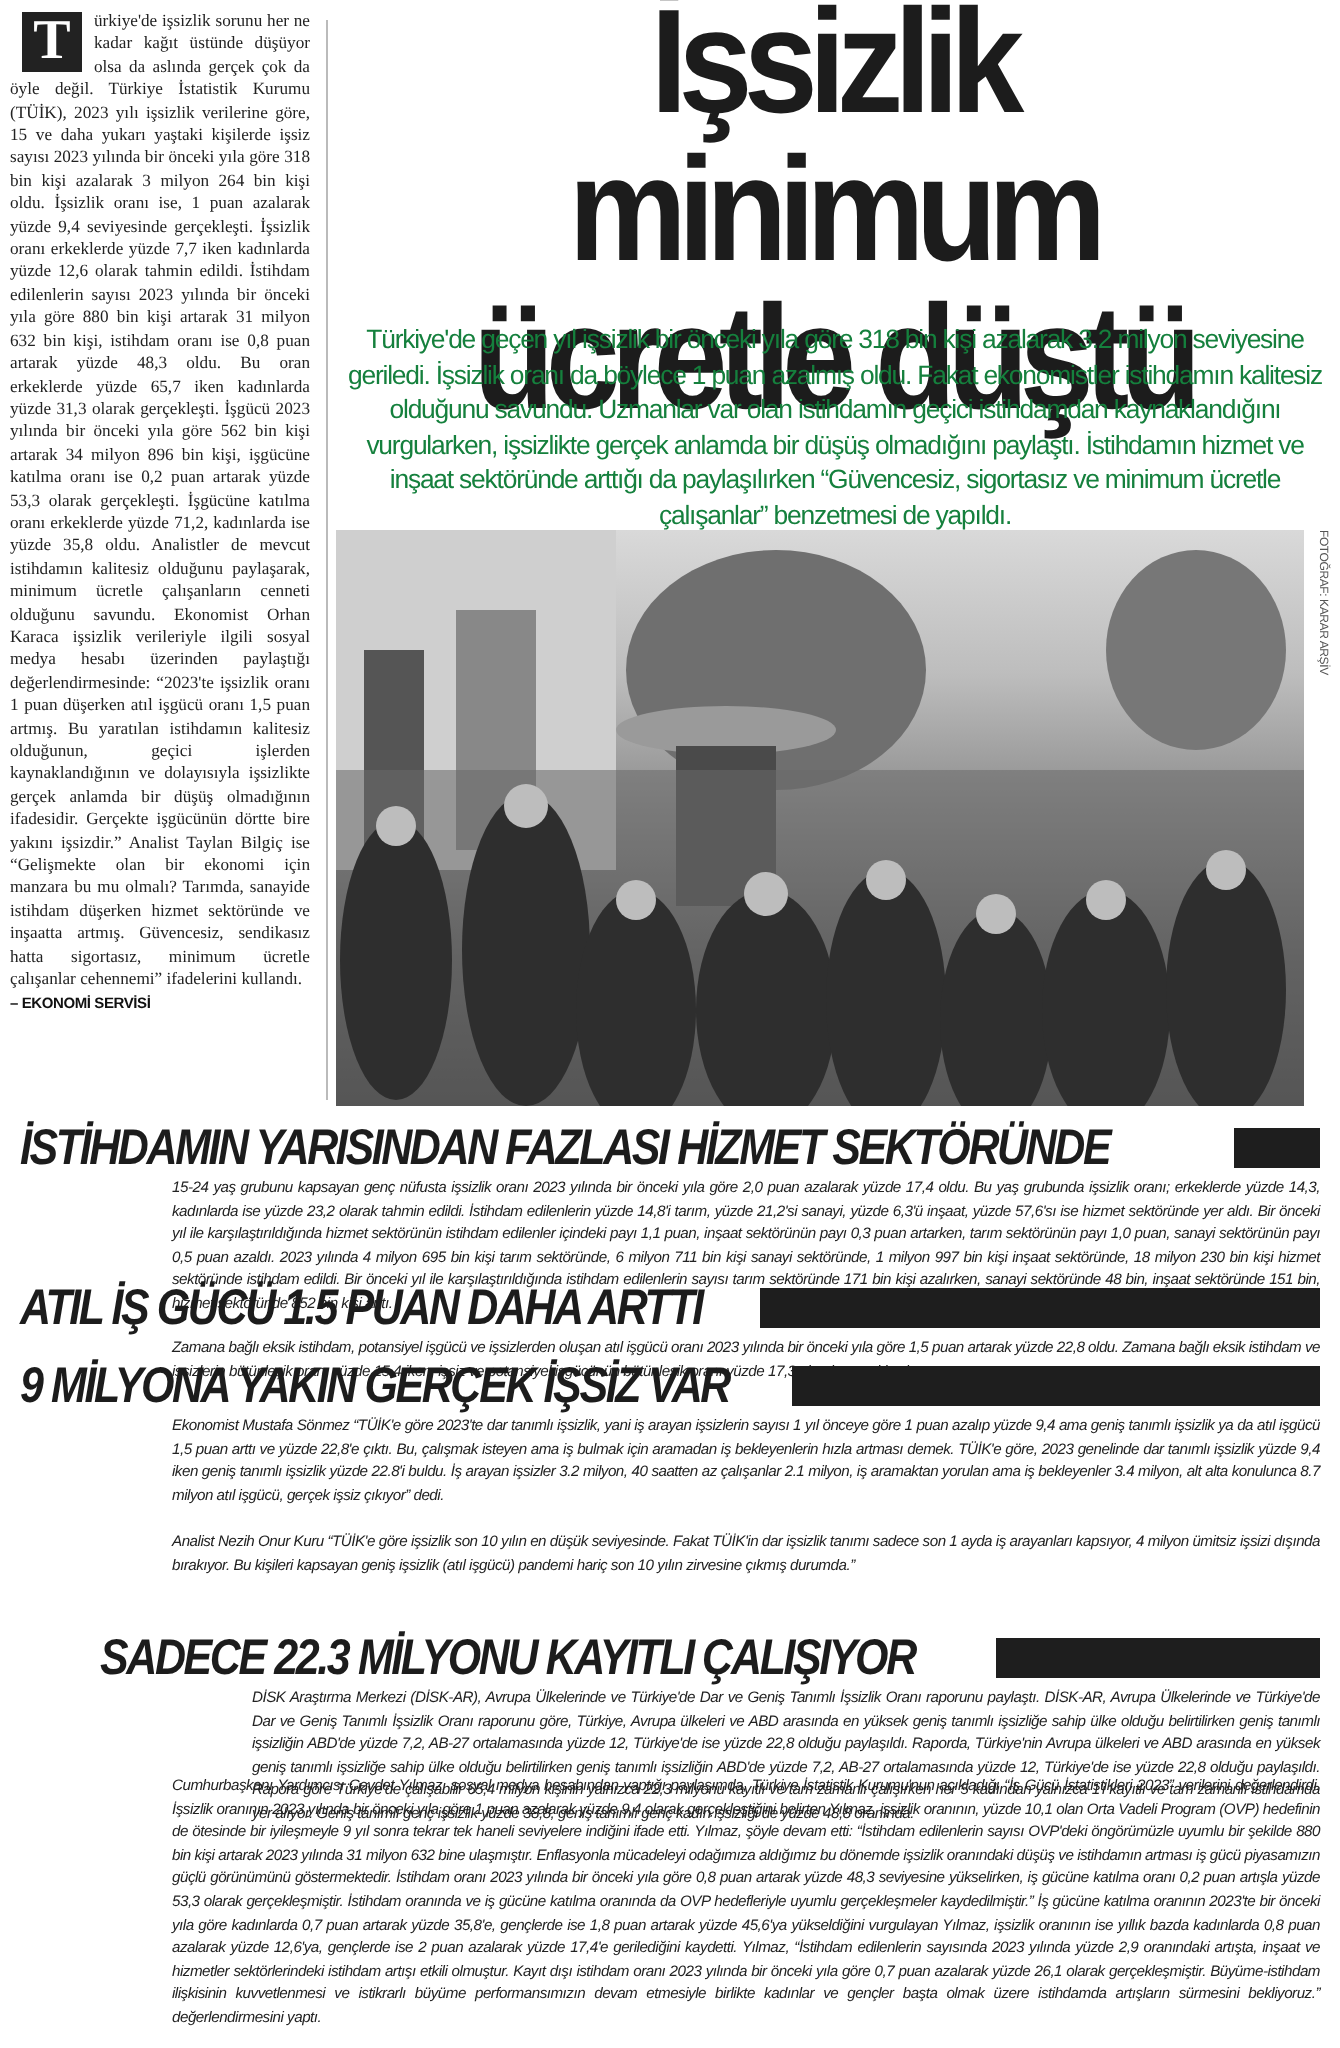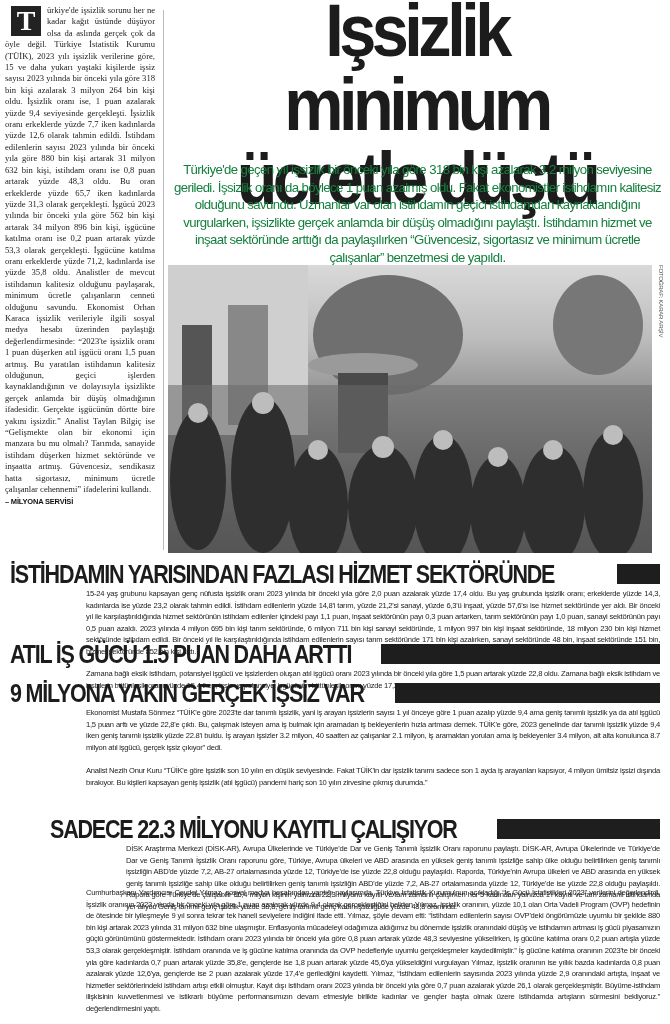--- a/index.html
+++ b/index.html
@@ -45,21 +45,21 @@
   .photo-credit {
     position: absolute; left: 656px; top: 265px; width: 10px; height: 120px;
   }
   .photo-credit span {
     position: absolute; left: 0; top: 0; white-space: nowrap;
     font-family: "Liberation Sans", sans-serif; font-size: 6px; letter-spacing: -0.2px;
     color: #555; transform: rotate(90deg) translate(0, -8px); transform-origin: left top;
   }
 
   
-  .section { position: absolute; left: 0; width: 670px; }
+  .section { position: absolute; left: 0; width: 670px; font-style: italic; }
   .sec-head {
     display: flex; align-items: center; height: 28px; padding-left: 10px;
   }
   .sec-title {
     font-family: "Liberation Sans", sans-serif; font-weight: bold; font-size: 25px;
     letter-spacing: -1.4px; color: #1c1c1c; white-space: nowrap; line-height: 28px;
     transform: scaleX(0.86); transform-origin: left center; margin-right: -30px;
   }
   .sec-bar { flex: 1; height: 20px; background: #1e1e1e; margin-right: 10px; margin-left: 4px; }
   .sec-body {
@@ -67,21 +67,21 @@
     font-size: 7.6px; line-height: 11.6px; color: #222; text-align: justify;
     letter-spacing: -0.25px;
     margin-left: 41px;
   }
 </style>
 </head>
 <body>
 
 <div class="left-col">
   <span class="dropcap">T</span><span>ürkiye'de işsizlik sorunu her ne kadar kağıt üstünde düşüyor olsa da aslında gerçek çok da öyle değil. Türkiye İstatistik Kurumu (TÜİK), 2023 yılı işsizlik verilerine göre, 15 ve daha yukarı yaştaki kişilerde işsiz sayısı 2023 yılında bir önceki yıla göre 318 bin kişi azalarak 3 milyon 264 bin kişi oldu. İşsizlik oranı ise, 1 puan azalarak yüzde 9,4 seviyesinde gerçekleşti. İşsizlik oranı erkeklerde yüzde 7,7 iken kadınlarda yüzde 12,6 olarak tahmin edildi. İstihdam edilenlerin sayısı 2023 yılında bir önceki yıla göre 880 bin kişi artarak 31 milyon 632 bin kişi, istihdam oranı ise 0,8 puan artarak yüzde 48,3 oldu. Bu oran erkeklerde yüzde 65,7 iken kadınlarda yüzde 31,3 olarak gerçekleşti. İşgücü 2023 yılında bir önceki yıla göre 562 bin kişi artarak 34 milyon 896 bin kişi, işgücüne katılma oranı ise 0,2 puan artarak yüzde 53,3 olarak gerçekleşti. İşgücüne katılma oranı erkeklerde yüzde 71,2, kadınlarda ise yüzde 35,8 oldu. Analistler de mevcut istihdamın kalitesiz olduğunu paylaşarak, minimum ücretle çalışanların cenneti olduğunu savundu. Ekonomist Orhan Karaca işsizlik verileriyle ilgili sosyal medya hesabı üzerinden paylaştığı değerlendirmesinde: “2023'te işsizlik oranı 1 puan düşerken atıl işgücü oranı 1,5 puan artmış. Bu yaratılan istihdamın kalitesiz olduğunun, geçici işlerden kaynaklandığının ve dolayısıyla işsizlikte gerçek anlamda bir düşüş olmadığının ifadesidir. Gerçekte işgücünün dörtte bire yakını işsizdir.” Analist Taylan Bilgiç ise “Gelişmekte olan bir ekonomi için manzara bu mu olmalı? Tarımda, sanayide istihdam düşerken hizmet sektöründe ve inşaatta artmış. Güvencesiz, sendikasız hatta sigortasız, minimum ücretle çalışanlar cehennemi” ifadelerini kullandı.</span>
-  <span class="byline">– MİLYONA SERVİSİ</span>
+  <span class="byline">– EKONOMİ SERVİSİ</span>
 </div>
 <div class="col-rule"></div>
 
 <h1 class="headline">
   <span>İşsizlik minimum</span><br>
   <span>ücretle düştü</span>
 </h1>
 
 <p class="spot">Türkiye'de geçen yıl işsizlik bir önceki yıla göre 318 bin kişi azalarak 3.2 milyon seviyesine geriledi. İşsizlik oranı da böylece 1 puan azalmış oldu. Fakat ekonomistler istihdamın kalitesiz olduğunu savundu. Uzmanlar var olan istihdamın geçici istihdamdan kaynaklandığını vurgularken, işsizlikte gerçek anlamda bir düşüş olmadığını paylaştı. İstihdamın hizmet ve inşaat sektöründe arttığı da paylaşılırken “Güvencesiz, sigortasız ve minimum ücretle çalışanlar” benzetmesi de yapıldı.</p>
 

